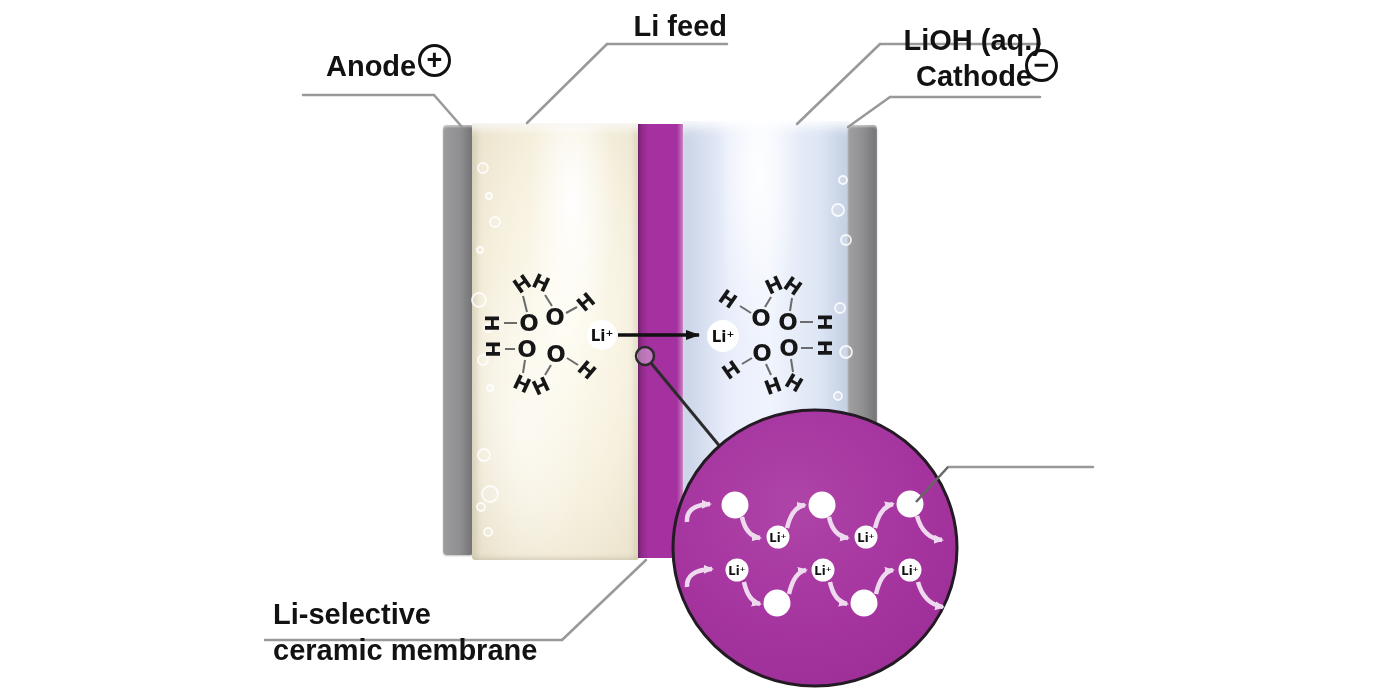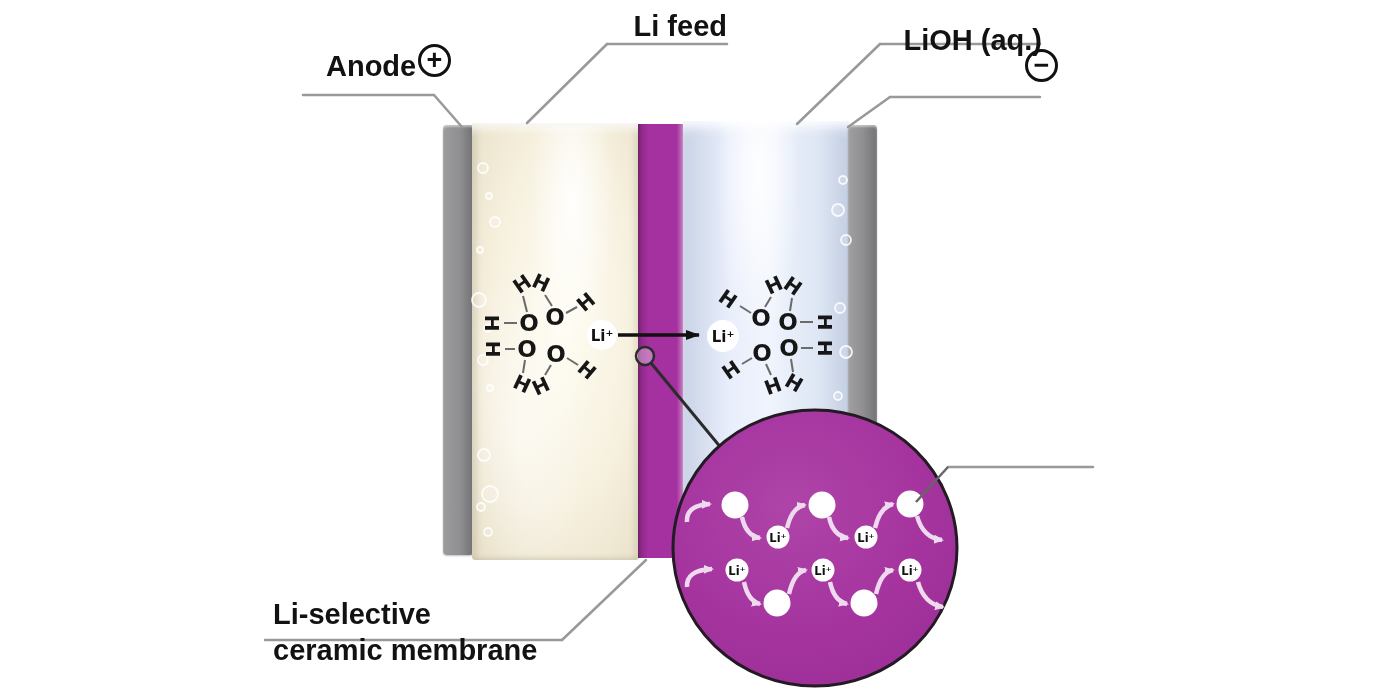--- a/index.html
+++ b/index.html
@@ -216,20 +216,21 @@
     </g>
   </svg>
 
   <div class="fig-label" style="left:326px;top:50px;">Anode</div>
   <div class="sign-badge" style="left:418px;top:44px;">+</div>
 
   <div class="fig-label center" style="left:607px;top:10px;width:120px;">Li feed</div>
 
   <div class="fig-label center" style="left:878px;top:8px;width:164px;margin-top:16px;">LiOH (aq.)</div>
 
+  <div class="fig-label center" style="left:886px;top:60px;width:146px;">Cathode</div>
   <div class="sign-badge" style="left:1025px;top:49px;">−</div>
 
 
   <div class="fig-label" style="left:273px;top:568px;line-height:36px;margin-top:28px;">
     <div>Li-selective</div>
     <div>ceramic membrane</div>
   </div>
 
 </div>
 

